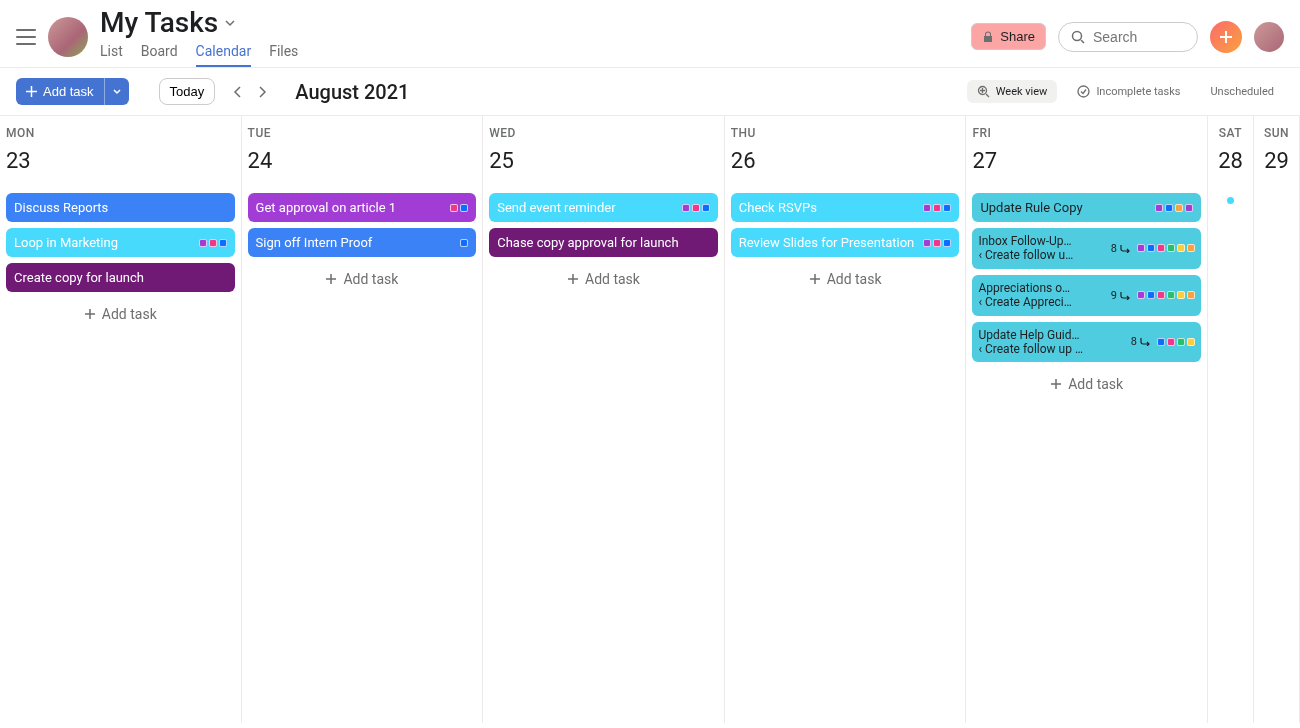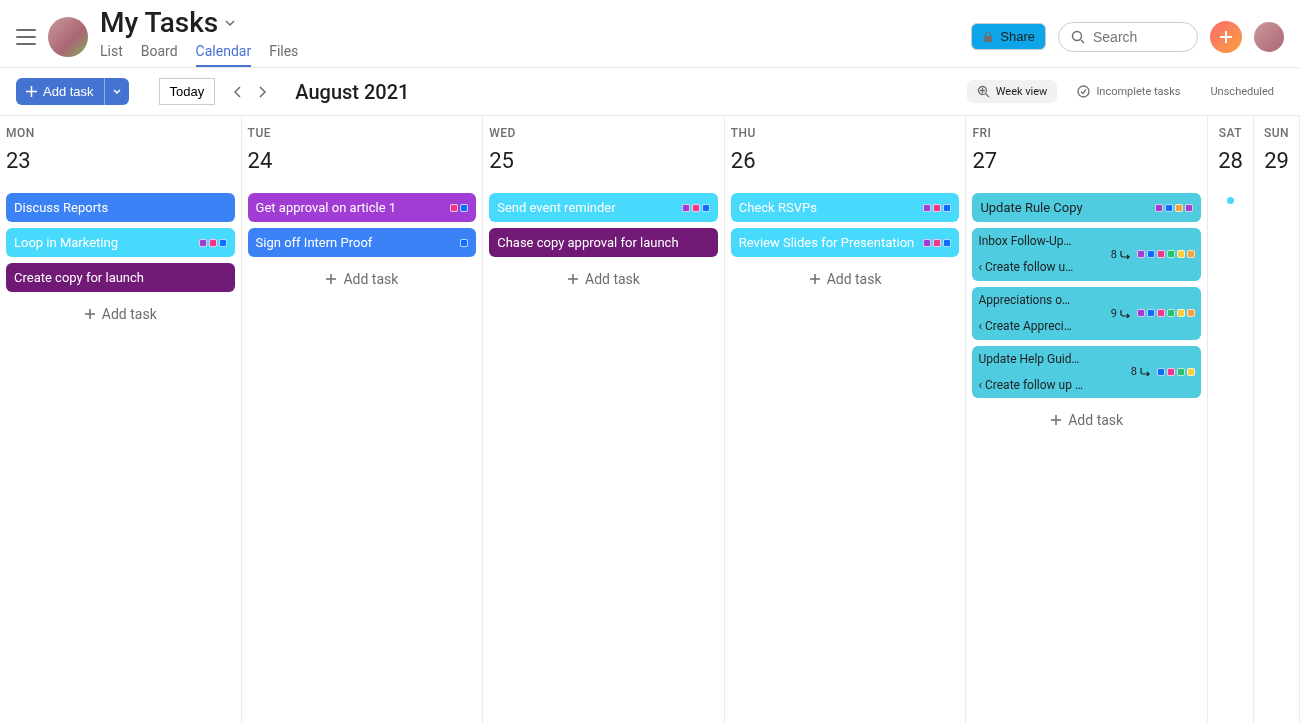--- a/index.html
+++ b/index.html
@@ -9,30 +9,30 @@
   .hamburger span { height: 2px; background: #6d6e6f; border-radius: 1px; }
   .avatar-lg { width: 40px; height: 40px; border-radius: 50%; background: linear-gradient(135deg,#c99 0%, #a67 60%, #8a5 100%); }
   .title-wrap { display:flex; flex-direction:column; gap:2px; }
   .title-row { display:flex; align-items:center; gap:6px; }
   .page-title { font-size: 28px; font-weight: 500; }
   .chev-down { width:12px; height:12px; }
   .tabs { display:flex; gap:18px; margin-top:2px; }
   .tab { font-size:14px; color:#6d6e6f; cursor:pointer; padding-bottom:6px; }
   .tab.active { color:#4573d2; border-bottom:2px solid #4573d2; }
   .top-right { margin-left:auto; display:flex; align-items:center; gap:12px; }
-  .share-btn { border:1px solid #cfcbcb; border-radius:6px; padding:5px 10px; background:#0ea5e9; display:flex; align-items:center; gap:6px; cursor:pointer; font-size:13px; color:#1e1f21;}
+  .share-btn { border:1px solid #cfcbcb; border-radius:6px; padding:5px 10px; background:#fca5a5; display:flex; align-items:center; gap:6px; cursor:pointer; font-size:13px; color:#1e1f21;}
   .search-box { display:flex; align-items:center; gap:8px; border:1px solid #cfcbcb; border-radius:20px; padding:6px 12px; width:140px; color:#6d6e6f; }
   .search-box input { border:none; outline:none; width:80px; font-size:14px; color:#6d6e6f; background:transparent;}
   .plus-circle { width:32px; height:32px; border-radius:50%; background: linear-gradient(135deg,#fd6b6b,#f8a13f); display:flex; align-items:center; justify-content:center; color:#fff; font-size:20px; cursor:pointer; }
   .avatar-sm { width:30px; height:30px; border-radius:50%; background: linear-gradient(135deg,#c99,#a67);}
   hr.tb { border:none; border-top:1px solid #edeae9; margin-top:0px;}
   .toolbar { display:flex; align-items:center; padding:10px 16px; gap:12px; }
   .add-task-btn { background:#4573d2; color:#fff; border:none; border-radius:6px 0 0 6px; padding:6px 10px; display:flex; align-items:center; gap:6px; font-size:13px; cursor:pointer;}
   .add-task-split { background:#4573d2; color:#fff; border:none; border-left:1px solid rgba(255,255,255,0.4); border-radius:0 6px 6px 0; padding:6px 8px; cursor:pointer; display:flex; align-items:center;}
-  .today-btn { border:1px solid #cfcbcb; border-radius:0; padding:5px 10px; background:#fff; cursor:pointer; font-size:13px; margin-left:18px;}
+  .today-btn { border:1px solid #cfcbcb; border-radius:8px; padding:5px 10px; background:#fff; cursor:pointer; font-size:13px; margin-left:18px;}
   .nav-arrows { display:flex; gap:14px; color:#6d6e6f; margin-left:6px;}
   .nav-arrows span { cursor:pointer; font-size:16px; }
   .month-label { font-size:20px; font-weight:500; margin-left:16px;}
   .right-controls { margin-left:auto; display:flex; gap:10px; align-items:center; color:#6d6e6f;}
   .pill { display:flex; align-items:center; gap:6px; padding:5px 10px; border-radius:6px; cursor:pointer; font-size:11px;}
   .pill.active { background:#f1f1f0; color:#1e1f21;}
   .calendar { display:grid; grid-template-columns: repeat(5, 1fr) 46px 46px; border-top:1px solid #edeae9; height: calc(100vh - 120px); }
   .day-col { border-right:1px solid #edeae9; padding:10px 6px 4px 6px; display:flex; flex-direction:column; gap:6px; overflow:hidden;}
   .day-col.narrow { padding:10px 4px; align-items:center;}
   .day-name { color:#6d6e6f; font-size:12px; font-weight:500; letter-spacing:0.5px;}
@@ -41,21 +41,21 @@
   .task-text { flex:1; white-space:nowrap; overflow:hidden; text-overflow:ellipsis; }
   .task-card.cyan-blue { background:#48dafd;}
   .task-card.pink { background:#3b82f6;}
   .task-card.purple { background:#a13dd4;}
   .task-card.blue-dark { background:#701a75;}
   .task-card.light-cyan { background:#4fcce0;}
   .dots { display:flex; gap:2px; }
   .dot { width:8px; height:8px; border-radius:2px; border:1px solid rgba(255,255,255,0.7);}
   .add-row { display:flex; align-items:center; justify-content:center; gap:6px; color:#6d6e6f; cursor:pointer; padding:8px; font-size:14px;}
   .subtask { font-size:12px; line-height:1.2; padding:6px 6px;}
-  .sub-line { display:flex; flex-direction:column; flex:1; overflow:hidden;gap:12px;}
+  .sub-line { display:flex; flex-direction:column; flex:1; overflow:hidden;}
   .sub-title { white-space:nowrap; overflow:hidden; text-overflow:ellipsis;}
   .sub-meta { white-space:nowrap; overflow:hidden; text-overflow:ellipsis;}
   .sub-count { display:flex; align-items:center; gap:3px; font-size:11px; }
   .tiny-dot { width:7px; height:7px; border-radius:50%; background:#48dafd; margin-top:4px;}
   svg { display:block; }
 </style>
 </head>
 <body>
 
 <div class="topbar">

